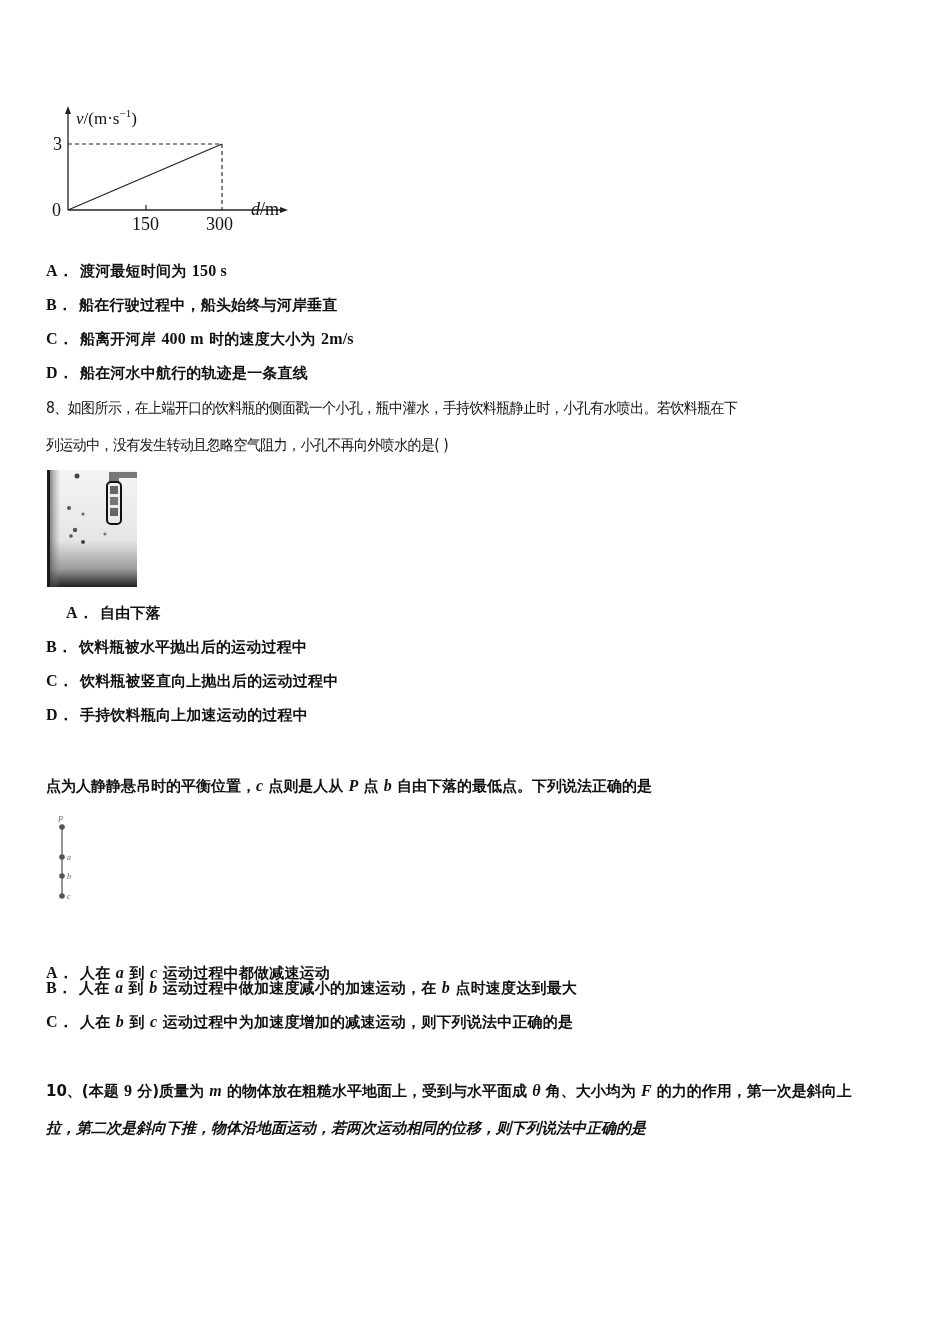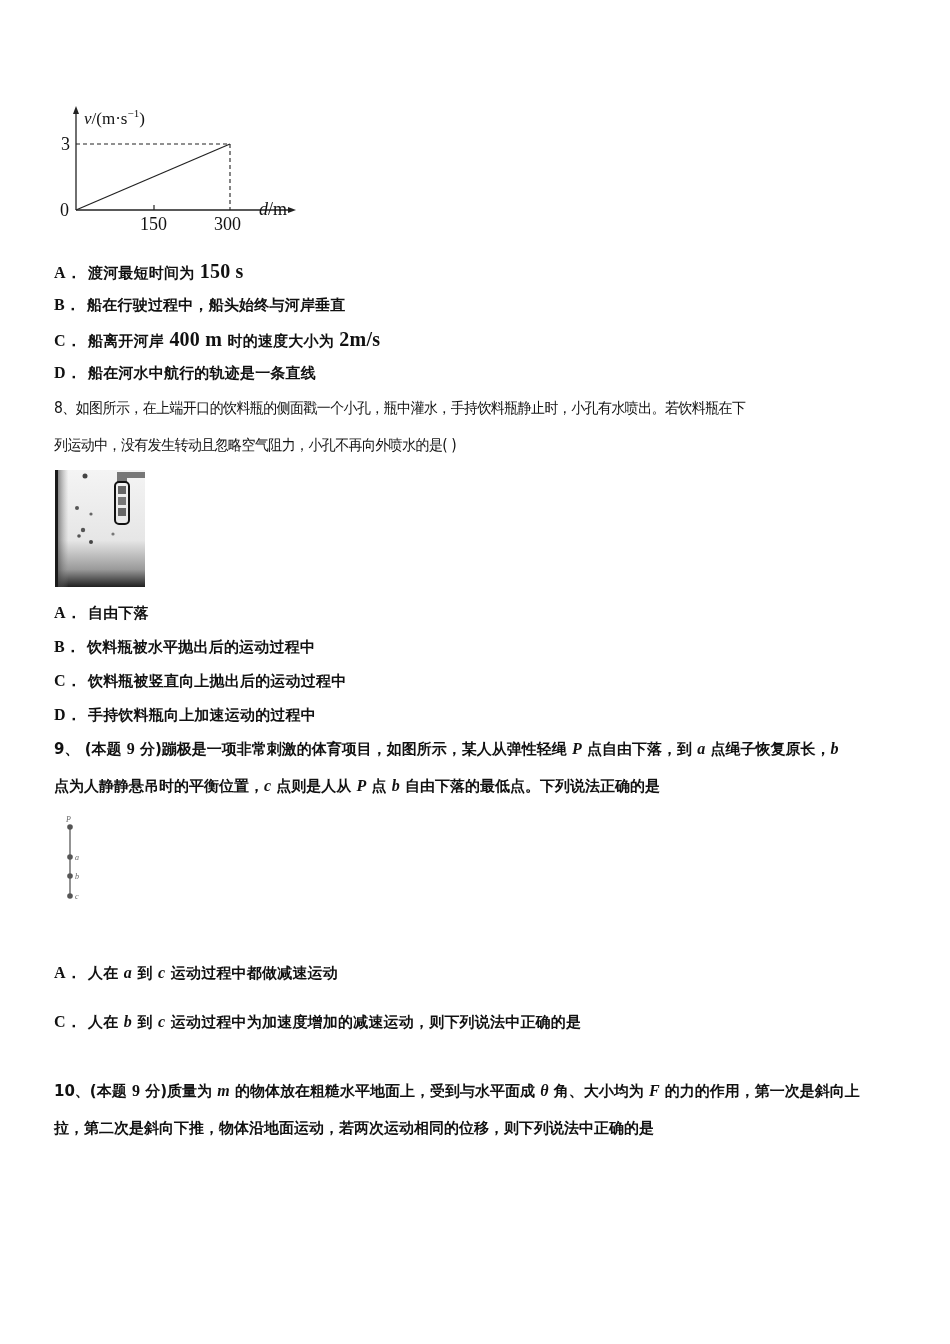--- a/index.html
+++ b/index.html
@@ -10,21 +10,21 @@
     body {
       width: 950px;
       height: 1344px;
       position: relative;
       overflow: hidden;
       font-family: "DejaVu Sans", sans-serif;
       color: #111111;
     }
     .page {
       position: absolute;
-      left: 8px;
+      left: 0;
       top: 0;
       width: 918px;
       height: 1344px;
     }
     .abs { position: absolute; }
     .figure-chart {
       left: 44px;
       top: 104px;
       width: 250px;
       height: 132px;
@@ -41,21 +41,21 @@
     .opt .letter {
       font-family: "Liberation Serif", serif;
       font-weight: bold;
       font-size: 16px;
       display: inline-block;
       margin-right: 6px;
     }
     .opt .lat {
       font-family: "Liberation Serif", serif;
       font-weight: bold;
-      font-size: 20px;
+      font-size: 16px;
     }
     .opt .it {
       font-family: "Liberation Serif", serif;
       font-style: italic;
       font-weight: bold;
       font-size: 16px;
     }
     .q-line {
       position: absolute;
       left: 46px;
@@ -167,57 +167,57 @@
     <rect x="63" y="38" width="8" height="8" fill="#666"></rect>
     <circle cx="30" cy="6" r="2.5" fill="#444"></circle>
     <circle cx="22" cy="38" r="2" fill="#555"></circle>
     <circle cx="36" cy="44" r="1.6" fill="#666"></circle>
     <circle cx="28" cy="60" r="2.2" fill="#555"></circle>
     <circle cx="24" cy="66" r="1.8" fill="#555"></circle>
     <circle cx="36" cy="72" r="2" fill="#444"></circle>
     <circle cx="58" cy="64" r="1.6" fill="#777"></circle>
   </svg>
 
-  <div class="opt" style="top:603px;">
+  <div class="opt" style="top:603px;margin-left:20px;">
     <span class="letter">A．</span><span>自由下落</span>
   </div>
   <div class="opt" style="top:637px;">
     <span class="letter">B．</span><span>饮料瓶被水平抛出后的运动过程中</span>
   </div>
   <div class="opt" style="top:671px;">
     <span class="letter">C．</span><span>饮料瓶被竖直向上抛出后的运动过程中</span>
   </div>
   <div class="opt" style="top:705px;">
     <span class="letter">D．</span><span>手持饮料瓶向上加速运动的过程中</span>
   </div>
 
-  <div class="q-line q9" style="top:739px;">
-    <span>9、 (本题 </span><span class="lat">9</span><span> 分)蹦极是一项非常刺激的体育项目，如图所示，某人从弹性轻绳 </span><span class="it">P</span><span> 点自由下落，到 </span><span class="it">a</span><span> 点绳子恢复原长，</span><span class="it">b</span>
-  </div>
   <div class="q-line q9" style="top:776px;">
     <span>点为人静静悬吊时的平衡位置，</span><span class="it">c</span><span> 点则是人从 </span><span class="it">P</span><span> 点 </span><span class="it">b</span><span> 自由下落的最低点。下列说法正确的是</span>
   </div>
 
   <svg class="abs bungee" viewBox="0 0 30 90" width="30" height="90">
     <line x1="10" y1="12" x2="10" y2="82" stroke="#666" stroke-width="1.4"></line>
     <circle cx="10" cy="12" r="2.8" fill="#555"></circle>
     <circle cx="10" cy="42" r="2.8" fill="#555"></circle>
     <circle cx="10" cy="61" r="2.8" fill="#555"></circle>
     <circle cx="10" cy="81" r="2.8" fill="#555"></circle>
     <text x="6" y="7" font-family="Liberation Serif, serif" font-style="italic" font-size="8" fill="#666">P</text>
     <text x="15" y="45" font-family="Liberation Serif, serif" font-style="italic" font-size="8" fill="#666">a</text>
     <text x="15" y="64" font-family="Liberation Serif, serif" font-style="italic" font-size="8" fill="#666">b</text>
     <text x="15" y="84" font-family="Liberation Serif, serif" font-style="italic" font-size="8" fill="#666">c</text>
   </svg>
 
   <div class="opt" style="top:944px;margin-top:19px;">
     <span class="letter">A．</span><span>人在 </span><span class="it">a</span><span> 到 </span><span class="it">c</span><span> 运动过程中都做减速运动</span>
   </div>
+  <div class="opt" style="top:978px;">
+    <span class="letter">B．</span><span>人在 </span><span class="it">a</span><span> 到 </span><span class="it">b</span><span> 运动过程中做加速度减小的加速运动，在 </span><span class="it">b</span><span> 点时速度达到最大</span>
+  </div>
   <div class="opt" style="top:1012px;">
     <span class="letter">C．</span><span>人在 </span><span class="it">b</span><span> 到 </span><span class="it">c</span><span> 运动过程中为加速度增加的减速运动，则下列说法中正确的是</span>
   </div>
 
   <div class="q-line q10" style="top:1081px;">
     <span>10、(本题 </span><span class="lat">9</span><span> 分)质量为 </span><span class="it">m</span><span> 的物体放在粗糙水平地面上，受到与水平面成 </span><span class="it">θ</span><span> 角、大小均为 </span><span class="it">F</span><span> 的力的作用，第一次是斜向上</span>
   </div>
-  <div class="q-line q10" style="top:1118px;">拉，第二次是斜向下推，物体沿地面运动，若两次运动相同的位移，则下列说法中正确的是</div>
+  <div class="q-line q10" style="top:1118px;font-style:italic;">拉，第二次是斜向下推，物体沿地面运动，若两次运动相同的位移，则下列说法中正确的是</div>
 
 </div>
 
 </body></html>

